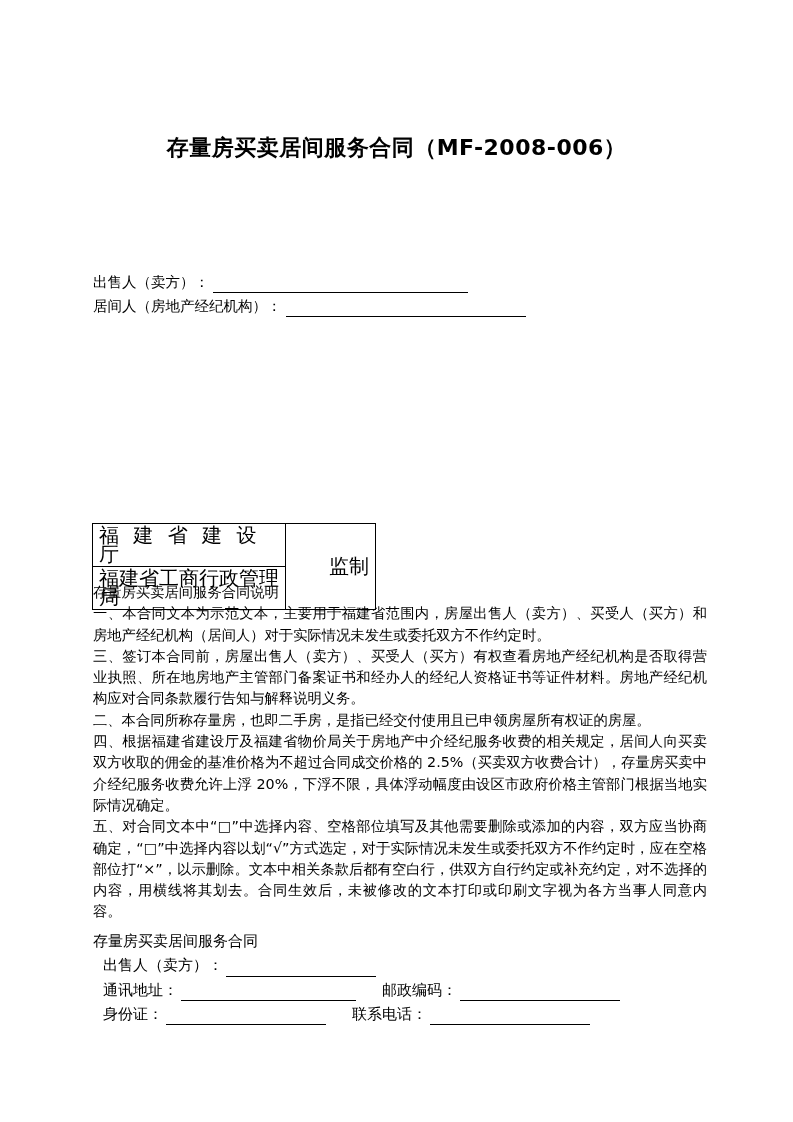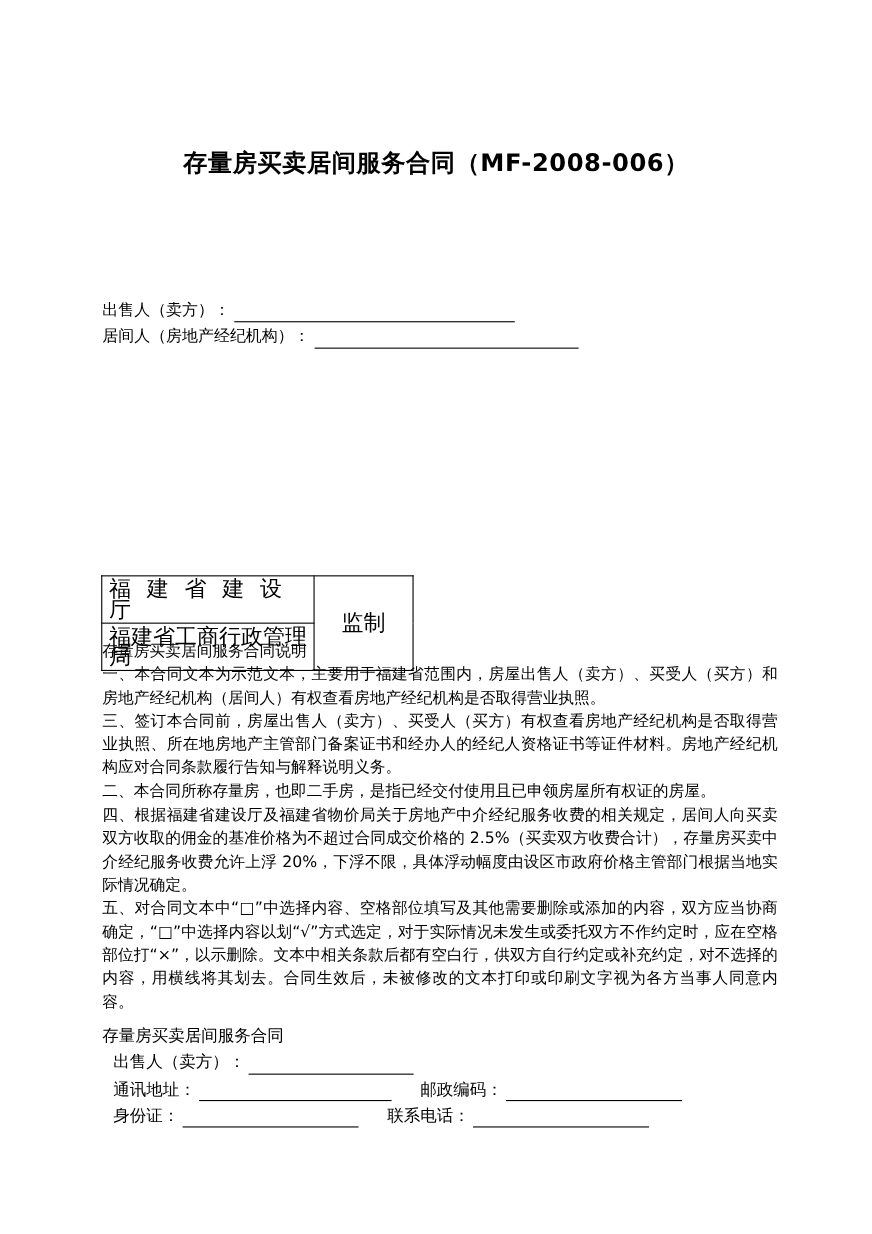--- a/index.html
+++ b/index.html
@@ -69,21 +69,21 @@
   }
   .seal-table td {
     border: 1px solid #000;
     padding: 2px 6px;
     height: 21px;
     vertical-align: middle;
     line-height: 19px;
   }
   .seal-cell-1 { width: 180px; letter-spacing: 4px; }
   .seal-cell-2 { width: 180px; letter-spacing: 0px; }
-  .seal-cell-3 { width: 77px; text-align: center; }
+  .seal-cell-3 { width: 77px; text-align: right; }
 
   .body-text {
     position: absolute;
     top: 582px;
     left: 93px;
     width: 614px;
     font-size: 14.3px;
     line-height: 21.3px;
     text-align: justify;
   }
@@ -151,21 +151,21 @@
       <td class="seal-cell-3" rowspan="2">监制</td>
     </tr>
     <tr>
       <td class="seal-cell-2">福建省工商行政管理局</td>
     </tr>
   </tbody>
     </table>
 
   <div class="body-text">
     <p>存量房买卖居间服务合同说明</p>
-    <p class="indent-hang">一、本合同文本为示范文本，主要用于福建省范围内，房屋出售人（卖方）、买受人（买方）和房地产经纪机构（居间人）有权查看房地产经纪机构是否取得营业执照。</p>
+    <p class="indent-hang">一、本合同文本为示范文本，主要用于福建省范围内，房屋出售人（卖方）、买受人（买方）和房地产经纪机构（居间人）对于实际情况未发生或委托双方不作约定时。</p>
     <p class="indent-hang">三、签订本合同前，房屋出售人（卖方）、买受人（买方）有权查看房地产经纪机构是否取得营业执照、所在地房地产主管部门备案证书和经办人的经纪人资格证书等证件材料。房地产经纪机构应对合同条款履行告知与解释说明义务。</p>
     <p class="indent-hang">二、本合同所称存量房，也即二手房，是指已经交付使用且已申领房屋所有权证的房屋。</p>
     <p class="indent-hang">四、根据福建省建设厅及福建省物价局关于房地产中介经纪服务收费的相关规定，居间人向买卖双方收取的佣金的基准价格为不超过合同成交价格的 2.5%（买卖双方收费合计），存量房买卖中介经纪服务收费允许上浮 20%，下浮不限，具体浮动幅度由设区市政府价格主管部门根据当地实际情况确定。</p>
     <p class="indent-hang">五、对合同文本中“□”中选择内容、空格部位填写及其他需要删除或添加的内容，双方应当协商确定，“□”中选择内容以划“√”方式选定，对于实际情况未发生或委托双方不作约定时，应在空格部位打“×”，以示删除。文本中相关条款后都有空白行，供双方自行约定或补充约定，对不选择的内容，用横线将其划去。合同生效后，未被修改的文本打印或印刷文字视为各方当事人同意内容。</p>
   </div>
 
   <div class="footer-block">
     <div class="footer-title">存量房买卖居间服务合同</div>
 
     <div class="footer-row">

